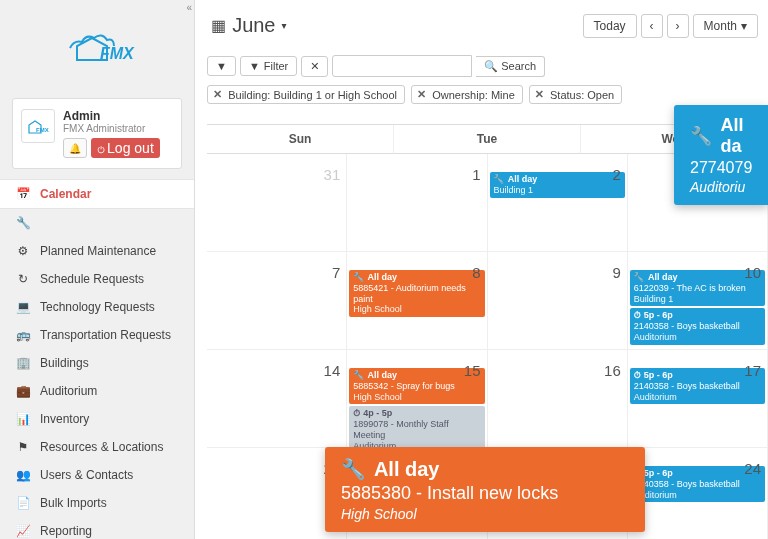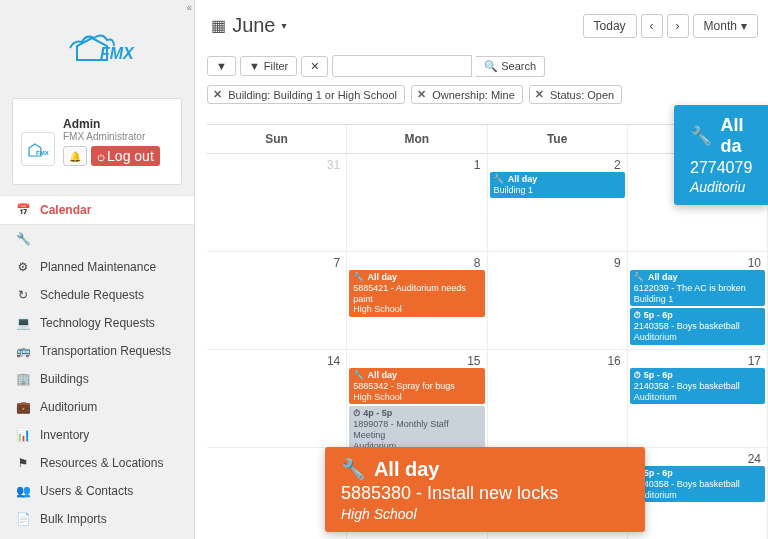--- a/index.html
+++ b/index.html
@@ -1,21 +1,21 @@
 <!DOCTYPE html>
 <html><head>
 <meta charset="utf-8">
 <style>
 *{box-sizing:border-box;margin:0;padding:0;font-family:"Helvetica Neue",Arial,sans-serif}
 body{width:768px;height:539px;overflow:hidden;background:#fff;position:relative}
 .sidebar{position:absolute;left:0;top:0;width:195px;height:539px;background:#f0f0f0;border-right:1px solid #ddd}
 .collapse-btn{position:absolute;top:2px;right:2px;font-size:10px;color:#888;cursor:pointer}
 .logo{text-align:center;padding:18px 0 12px}
 .logo-svg{width:90px;height:56px}
-.user-card{background:#fff;margin:8px 12px;border:1px solid #ddd;border-radius:3px;padding:18px 8px;display:flex;gap:8px;align-items:flex-end}
+.user-card{background:#fff;margin:8px 12px;border:1px solid #ddd;border-radius:3px;padding:10px 8px;display:flex;gap:8px;align-items:flex-start}
 .user-avatar{width:34px;height:34px;border:1px solid #ddd;border-radius:3px;display:flex;align-items:center;justify-content:center}
 .user-avatar svg{width:26px;height:22px}
 .user-info{flex:1}
 .user-name{font-weight:bold;font-size:12px;color:#333}
 .user-role{font-size:10px;color:#888}
 .user-buttons{display:flex;gap:4px;margin-top:4px}
 .bell-btn{border:1px solid #ccc;background:#fafafa;border-radius:3px;font-size:10px;padding:2px 5px;color:#555;cursor:pointer}
 .logout-btn{background:#d9534f;color:#fff;border:none;border-radius:3px;font-size:14px;padding:2px 6px;cursor:pointer}
 .logout-btn::before{content:"⏻ ";font-size:9px}
 .nav{list-style:none;margin-top:10px}
@@ -36,21 +36,21 @@
 .search-btn{border:1px solid #ccc;border-left:none;background:#fff;border-radius:0 3px 3px 0;padding:3px 8px;font-size:11px;color:#444;cursor:pointer}
 .chips{display:flex;gap:6px;margin-top:8px;flex-wrap:wrap}
 .chip{display:inline-flex;align-items:center;gap:6px;border:1px solid #ccc;border-radius:3px;padding:2px 7px 2px 5px;font-size:11px;color:#444;background:#fff}
 .chip .x{cursor:pointer;color:#666;font-weight:bold;font-size:11px}
 .calendar{margin-top:20px;border-top:1px solid #ddd}
 .cal-head{display:flex}
 .cal-head div{flex:1;text-align:center;font-size:12px;font-weight:bold;color:#555;padding:7px 0;border-right:1px solid #eee;border-bottom:1px solid #ddd}
 .cal-body{}
 .cal-row{display:flex;height:98px}
 .cal-cell{flex:1;border-right:1px solid #eee;border-bottom:1px solid #eee;position:relative;overflow:hidden}
-.cal-date{position:absolute;top:4px;right:6px;font-size:12px;color:#555}
+.cal-date{position:absolute;top:12px;right:6px;font-size:15px;color:#555}
 .cal-date.muted{color:#ccc}
 .event{margin:2px 2px 0;padding:2px 4px;font-size:9px;line-height:1.2;color:#fff;border-radius:2px;overflow:hidden}
 .event .ehd{font-weight:bold;display:flex;align-items:center;gap:3px;font-size:9px}
 .event .eloc{opacity:.95}
 .event.sm{margin-top:18px}
 .e-blue{background:#1f9ed8}
 .e-orange{background:#eb6a2c}
 .e-gray{background:#c9d2d8;color:#556}
 .popup{position:absolute;color:#fff;padding:10px 16px;border-radius:3px;box-shadow:0 3px 10px rgba(0,0,0,.25);overflow:hidden}
 .popup .phd{font-size:20px;font-weight:bold;display:flex;align-items:center;gap:8px}
@@ -185,21 +185,20 @@
       </span>
       <span class="chip">
         <span class="x">✕</span>
         <span>Status: Open</span>
       </span>
     </div>
 
   <div class="calendar">
     <div class="cal-head" id="cal-head">
         <div>Sun</div>
-        <div>Mon</div>
         <div>Tue</div>
         <div>Wed</div>
       </div>
     <div class="cal-body" id="cal-body">
         <div class="cal-row">
           <div class="cal-cell">
             <div class="cal-date muted">31</div>
           </div>
           <div class="cal-cell">
             <div class="cal-date">1</div>

